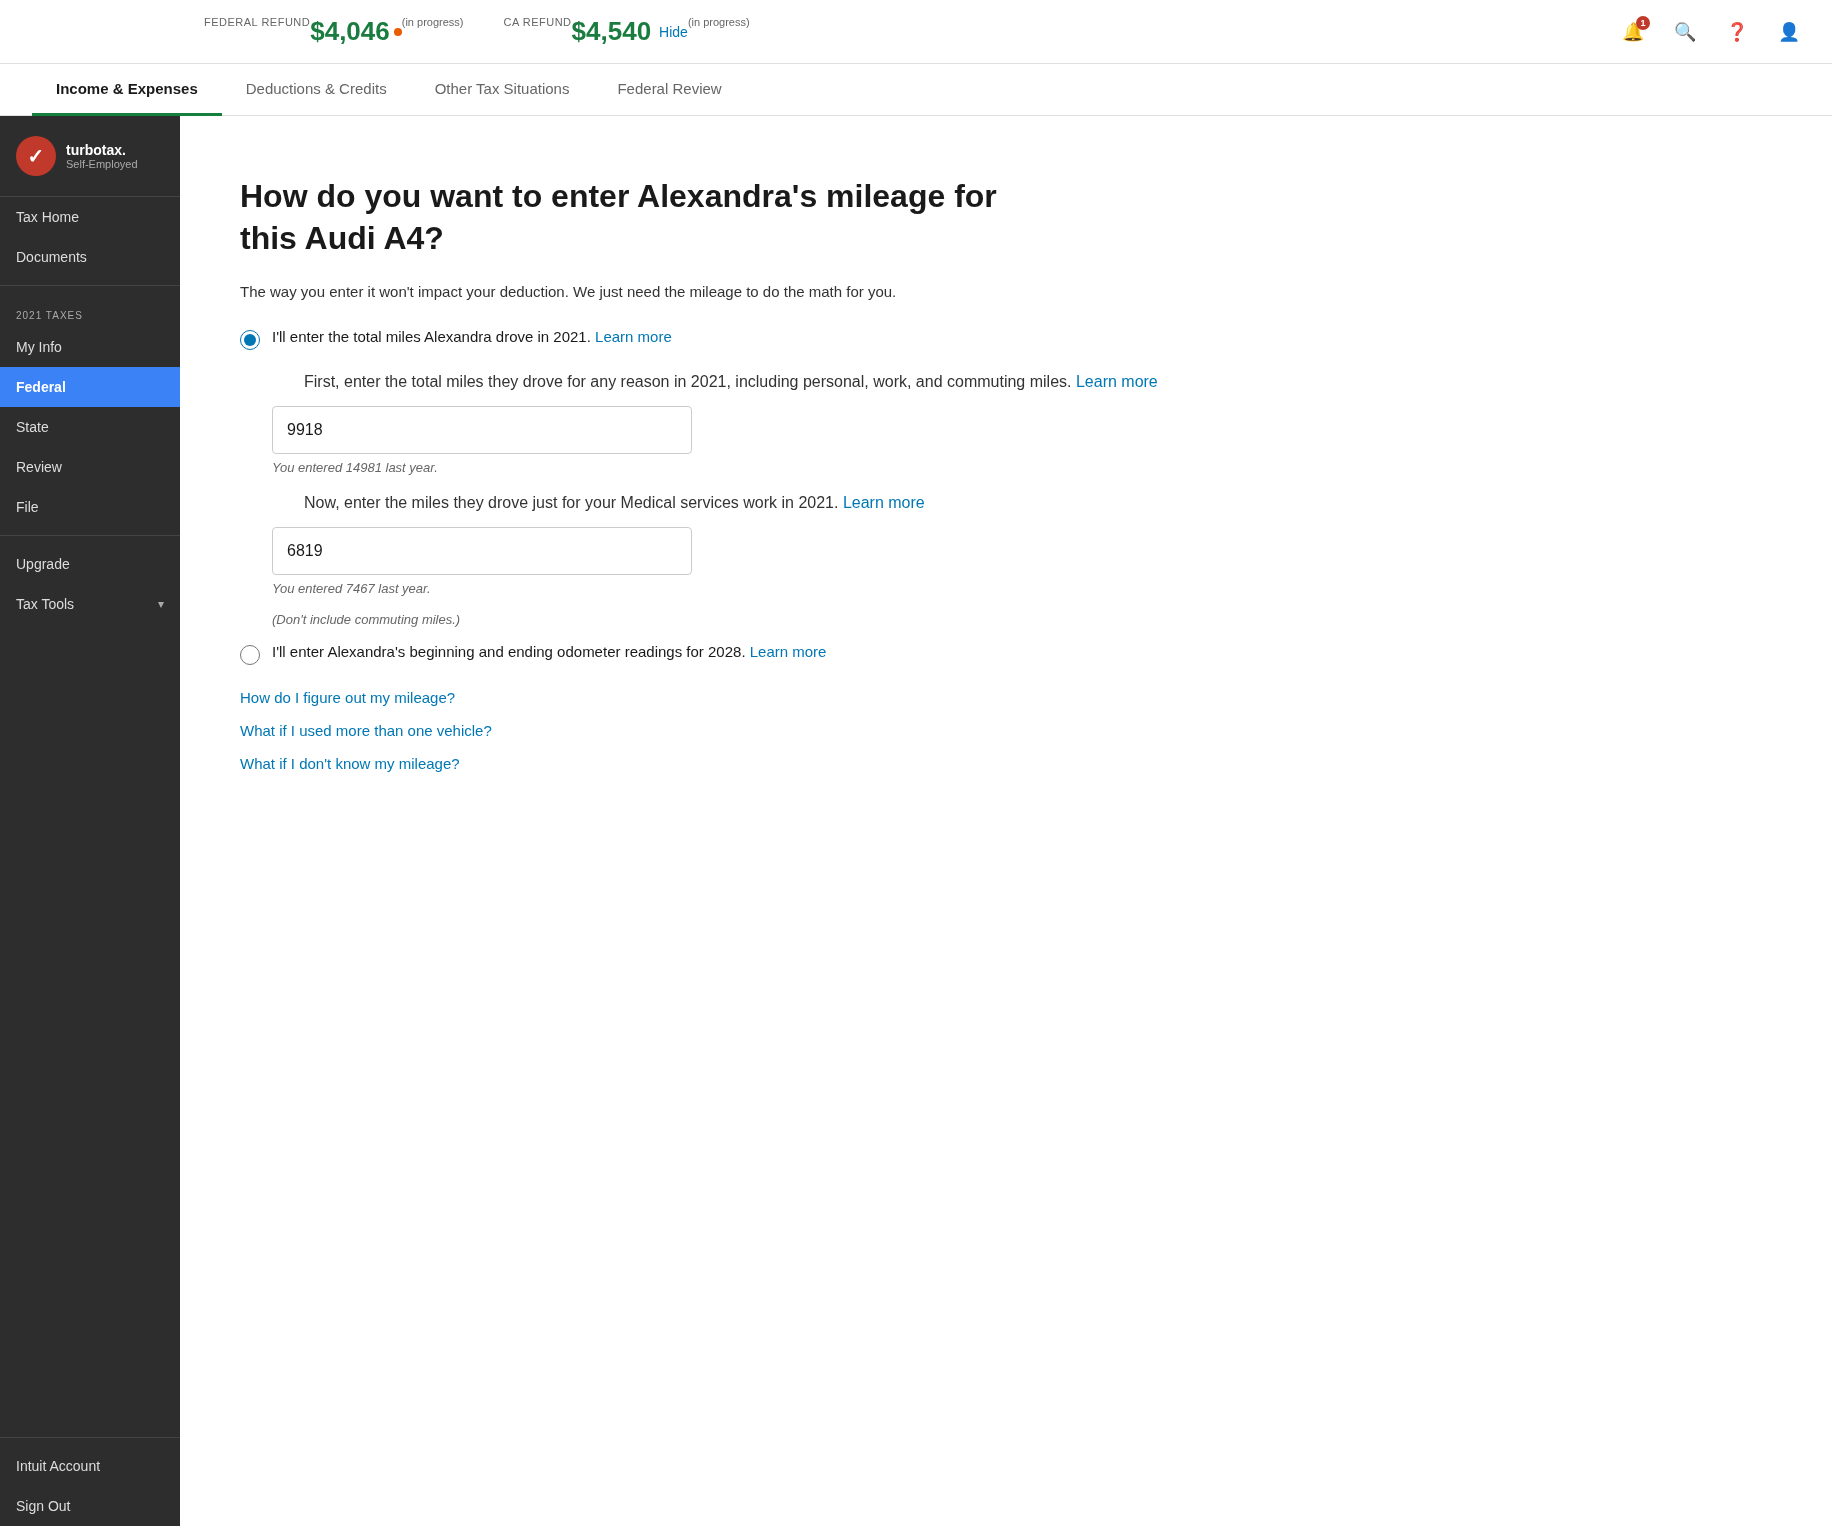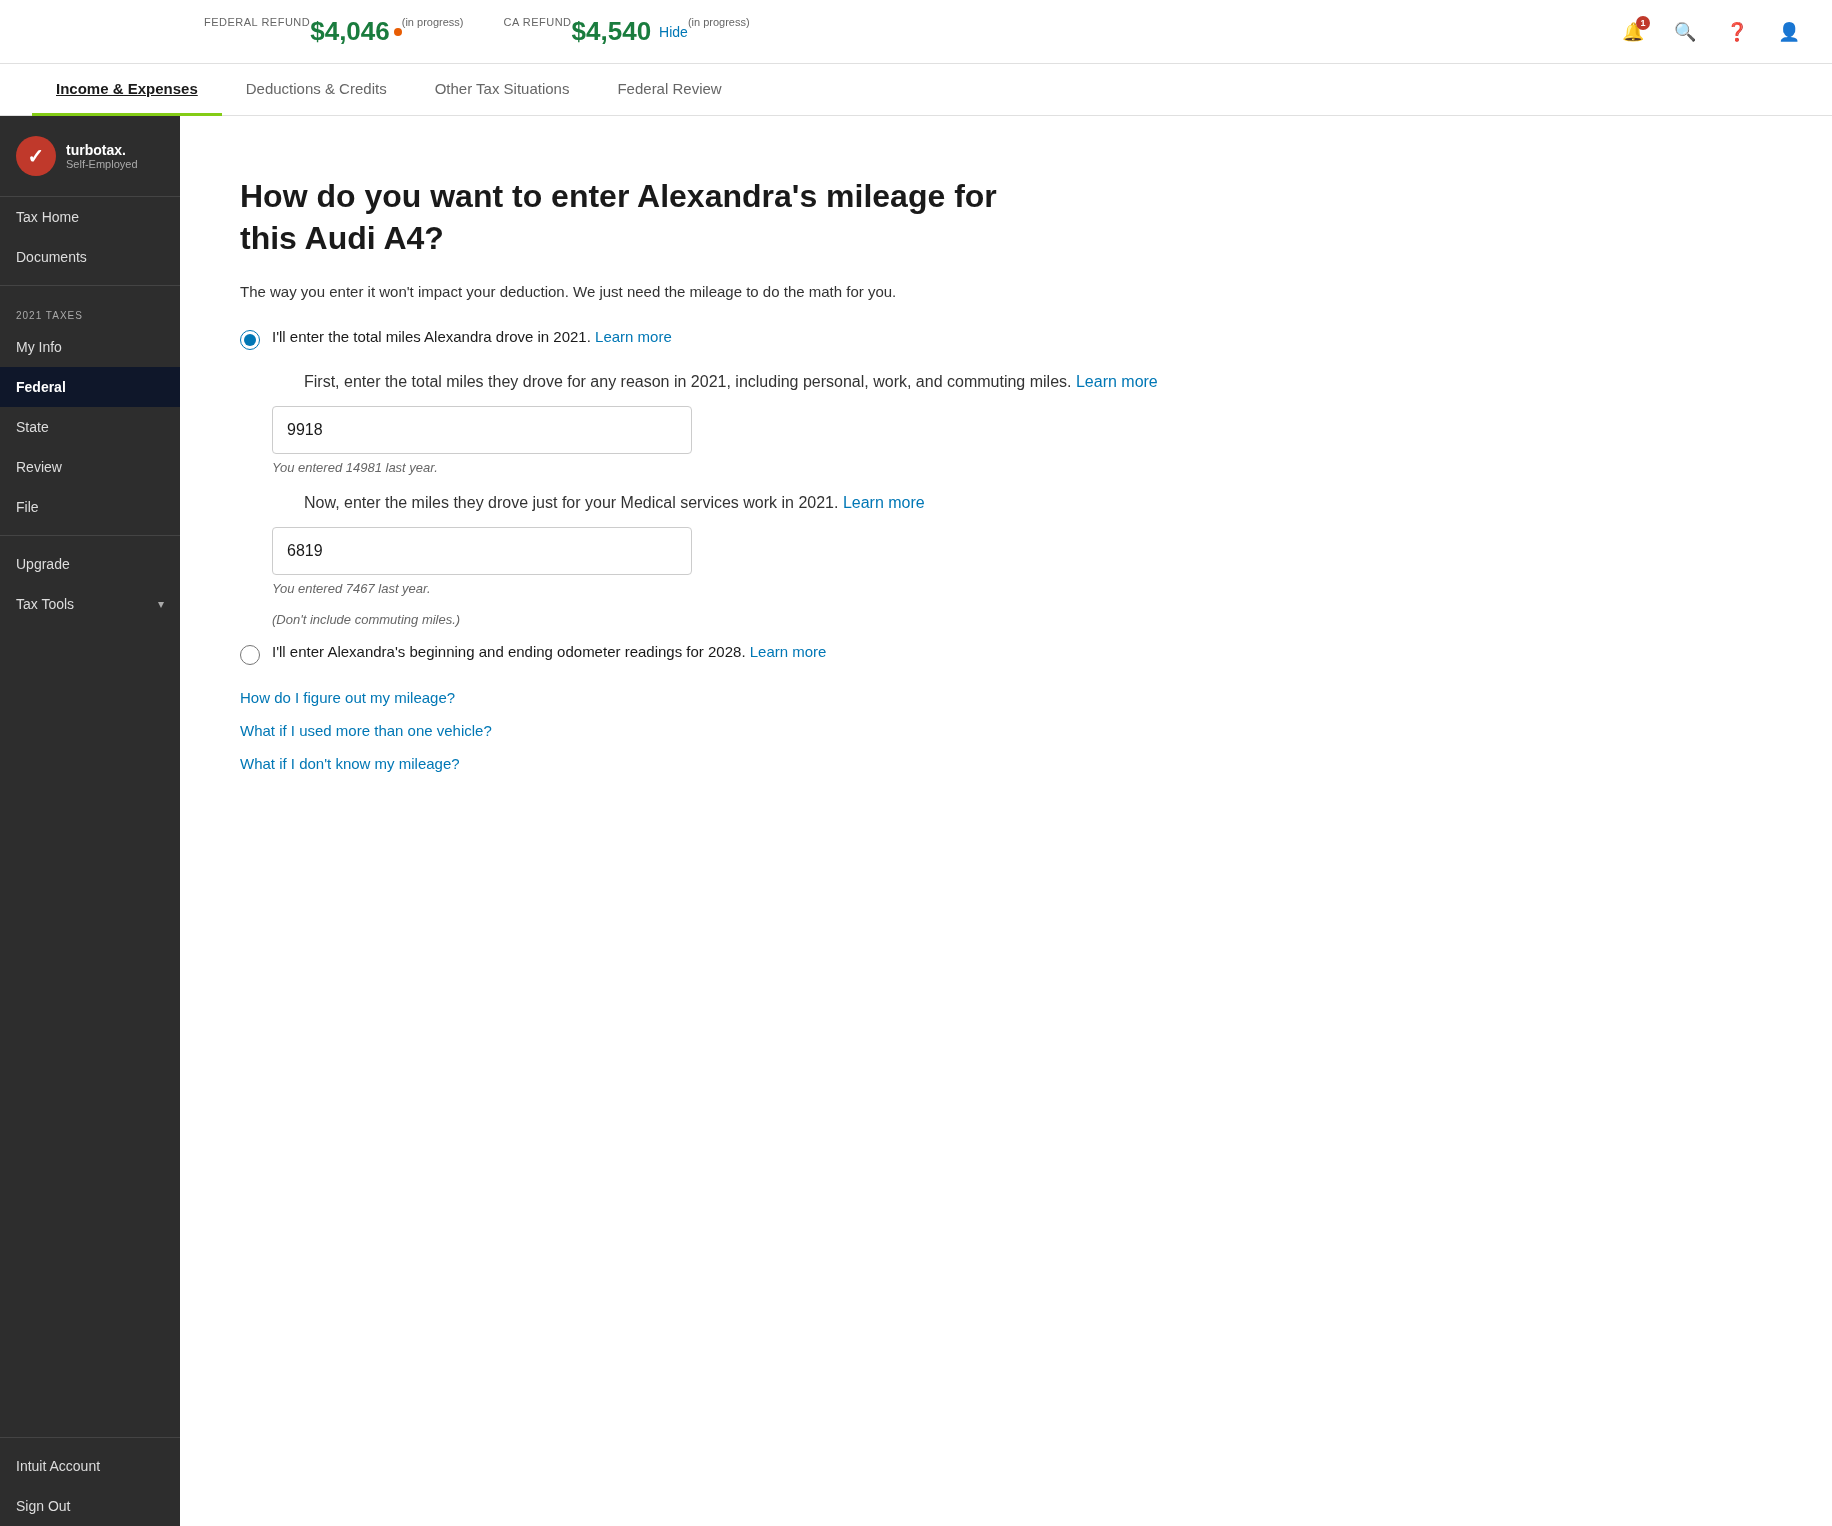--- a/index.html
+++ b/index.html
@@ -26,21 +26,21 @@
 
     
     .nav-tabs {
       display: flex; border-bottom: 1px solid #e0e0e0;
       padding: 0 32px;
       background: #fff;
     }
     .nav-tab {
       padding: 16px 24px; font-size: 15px; color: #666; cursor: pointer; border-bottom: 3px solid transparent; margin-bottom: -1px;
     }
-    .nav-tab.active { color: #1a1a1a; border-bottom: 3px solid #84cc16; font-weight: 600; text-decoration: underline; }
+    .nav-tab.active { color: #1a1a1a; border-bottom: 3px solid #15803d; font-weight: 600; }
 
     
     .main-layout { display: flex; flex: 1; overflow: hidden; }
 
     
     .sidebar {
       width: 180px; flex-shrink: 0;
       background: #2d2d2d;
       display: flex; flex-direction: column;
       color: #fff;
@@ -49,21 +49,21 @@
     .logo-circle { width: 40px; height: 40px; background: #c0392b; border-radius: 50%; display: flex; align-items: center; justify-content: center; flex-shrink: 0; }
     .logo-check { color: #fff; font-size: 20px; font-weight: 700; }
     .logo-text { font-size: 14px; font-weight: 700; color: #fff; }
     .logo-subtext { font-size: 11px; color: #aaa; }
 
     .sidebar-section-label { font-size: 10px; color: #aaa; text-transform: uppercase; letter-spacing: 1px; padding: 16px 16px 6px; }
     .sidebar-item {
       padding: 12px 16px; font-size: 14px; color: #ddd; cursor: pointer;
       display: flex; align-items: center; justify-content: space-between;
     }
-    .sidebar-item.active { background: #0f172a; color: #fff; font-weight: 600; }
+    .sidebar-item.active { background: #3b82f6; color: #fff; font-weight: 600; }
     .sidebar-divider { border: none; border-top: 1px solid #444; margin: 8px 0; }
     .sidebar-bottom { margin-top: auto; }
     .chevron-icon { font-size: 12px; color: #aaa; }
 
     
     .content { flex: 1; overflow-y: auto; padding: 40px 60px; }
 
     .page-title { font-size: 32px; font-weight: 700; color: #1a1a1a; line-height: 1.3; margin-bottom: 24px; max-width: 780px; margin-top: 20px; }
     .page-subtitle { font-size: 15px; color: #333; margin-bottom: 28px; }
 

